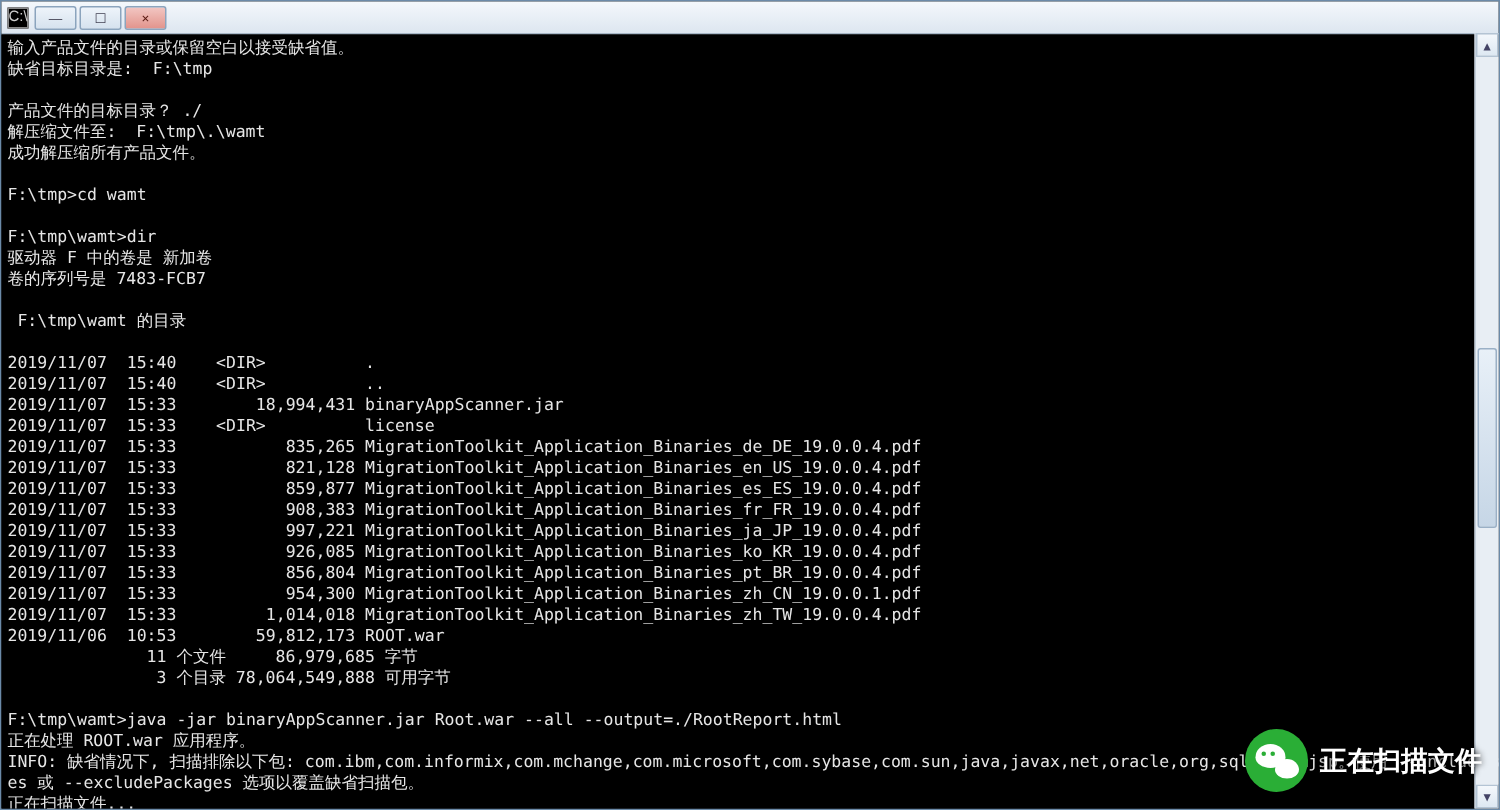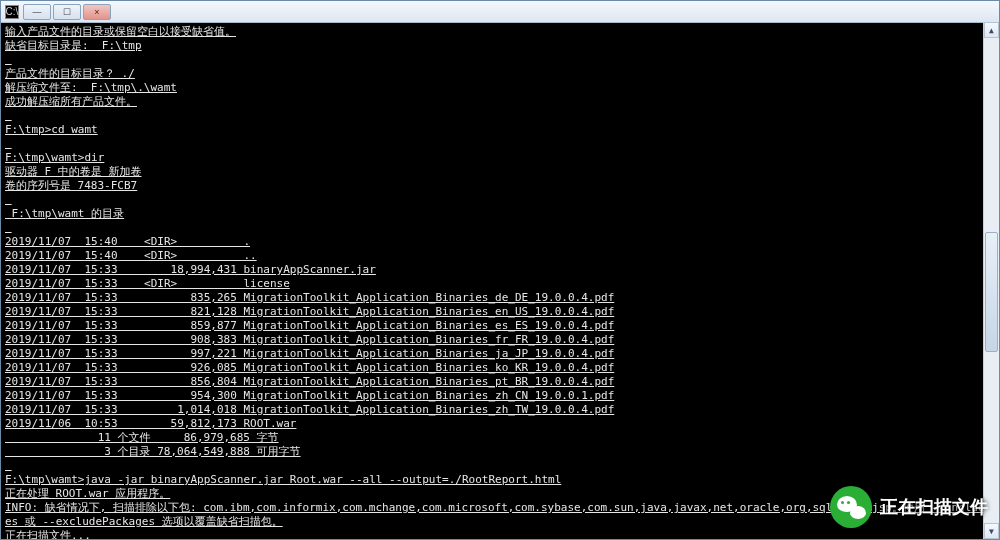--- a/index.html
+++ b/index.html
@@ -73,21 +73,21 @@
     background: #000;
     color: #e6e6e6;
     font-family: "NSimSun", "SimSun", "Consolas", monospace;
     font-size: 11px;
     line-height: 14px;
     padding: 2px 4px;
     overflow: hidden;
     white-space: pre;
     position: relative;
   }
-  .terminal .row { white-space: pre; text-decoration: underline; }
+  .terminal .row { white-space: pre; }
   .scrollbar {
     position: absolute;
     right: 1px;
     top: 22px;
     bottom: 1px;
     width: 16px;
     background: #eef2f6;
     border-left: 1px solid #c4d0dc;
     display: flex;
     flex-direction: column;

